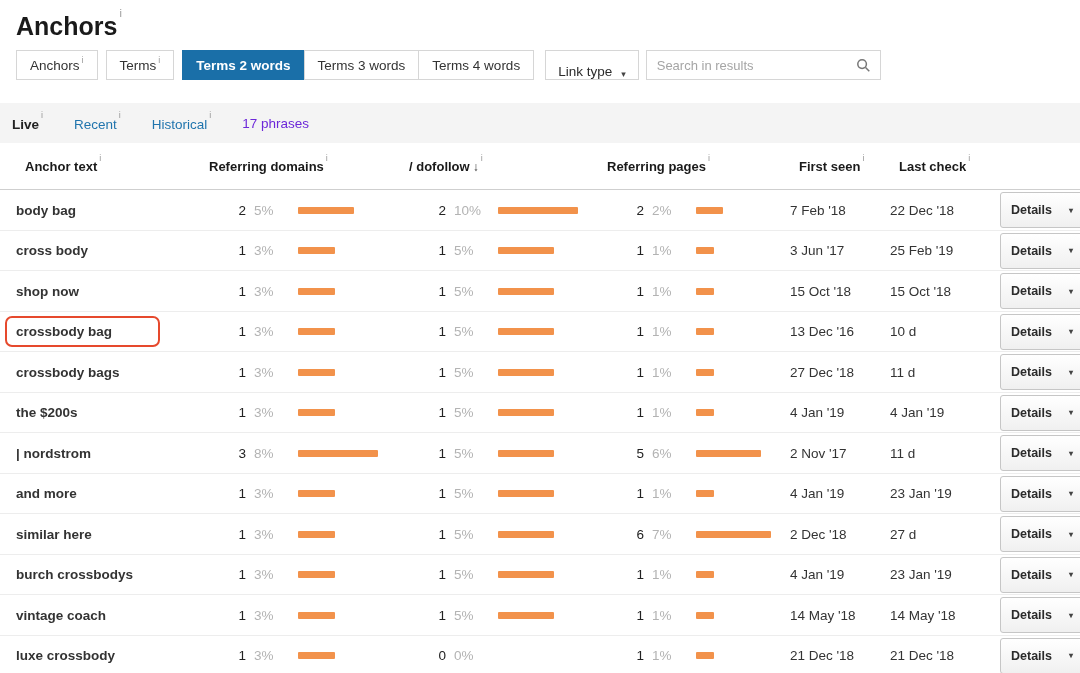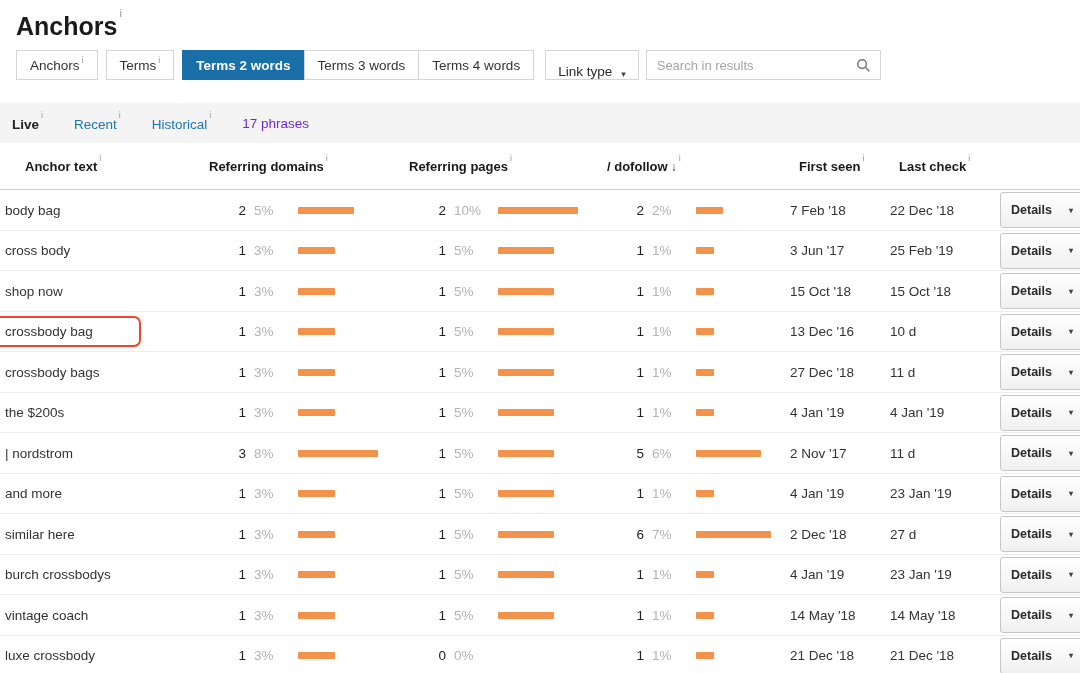--- a/index.html
+++ b/index.html
@@ -33,21 +33,21 @@
   .mode { color:var(--link-blue,#1f74ad); cursor:pointer; }
   .mode.active { color:#222; font-weight:bold; cursor:default; }
   .count { color:#6d28d9; }
 
   
   .thead, .trow { display:grid; grid-template-columns:184px 200px 198px 192px 100px 110px 1fr; align-items:center; }
   .thead { height:47px; border-bottom:1px solid #cfcfcf; font-weight:bold; font-size:13px; color:#1a1a1a; }
   .hcell { padding-left:25px; cursor:pointer; white-space:nowrap; }
   .sort { font-size:12px; color:#333; margin-left:3px; }
   .trow { height:40.5px; border-bottom:1px solid #ededed; font-size:13.5px; }
-  .cell.anchor { padding-left:5px; white-space:nowrap; }
+  .cell.anchor { padding-left:16px; white-space:nowrap;font-weight:bold; }
   .hl { display:inline-block; border:2px solid var(--highlight-red,#e6492d); border-radius:7px; padding:6px 46px 6px 9px; margin-left:-11px; }
   .metric { display:flex; align-items:center; padding-left:16px; }
   .num { width:46px; text-align:right; color:#222; flex:none; }
   .pct { width:36px; margin-left:8px; color:#b3b3b3; flex:none; }
   .barwrap { flex:1; margin-left:8px; padding-right:14px; }
   .bar { display:block; height:7px; background:var(--bar-orange,#f2924b); border-radius:1px; }
   .datecell { color:#333; padding-left:16px; white-space:nowrap; }
   .details-btn { display:flex; align-items:center; gap:17px; height:36px; padding:0 10px; margin-left:16px;
     border:1px solid #c6c6c6; border-radius:3px; background:linear-gradient(#ffffff,#f0f0f0);
     font-weight:bold; font-size:12.5px; color:#2b2b2b; font-family:inherit; cursor:pointer;justify-content:flex-end; }
@@ -99,22 +99,22 @@
       <span class="mode"><span>Recent</span><sup class="info">i</sup></span>
       <span class="mode"><span>Historical</span><sup class="info">i</sup></span>
     </span>
   <span class="count">17 phrases</span>
 </div>
 
 <div>
   <div class="thead">
     <div class="hcell"><span>Anchor text</span><sup class="info">i</sup></div>
     <div class="hcell"><span>Referring domains</span><sup class="info">i</sup></div>
+    <div class="hcell"><span>/ dofollow</span><span class="sort">↓</span><sup class="info">i</sup></div>
     <div class="hcell"><span>Referring pages</span><sup class="info">i</sup></div>
-    <div class="hcell"><span>/ dofollow</span><span class="sort">↓</span><sup class="info">i</sup></div>
     <div class="hcell"><span>First seen</span><sup class="info">i</sup></div>
     <div class="hcell"><span>Last check</span><sup class="info">i</sup></div>
     <div class="hcell"></div>
   </div>
   <div id="tbody">
       <div class="trow">
         <div class="cell anchor"><span>body bag</span></div>
         <div class="cell metric">
           <span class="num">2</span>
           <span class="pct">5%</span>

